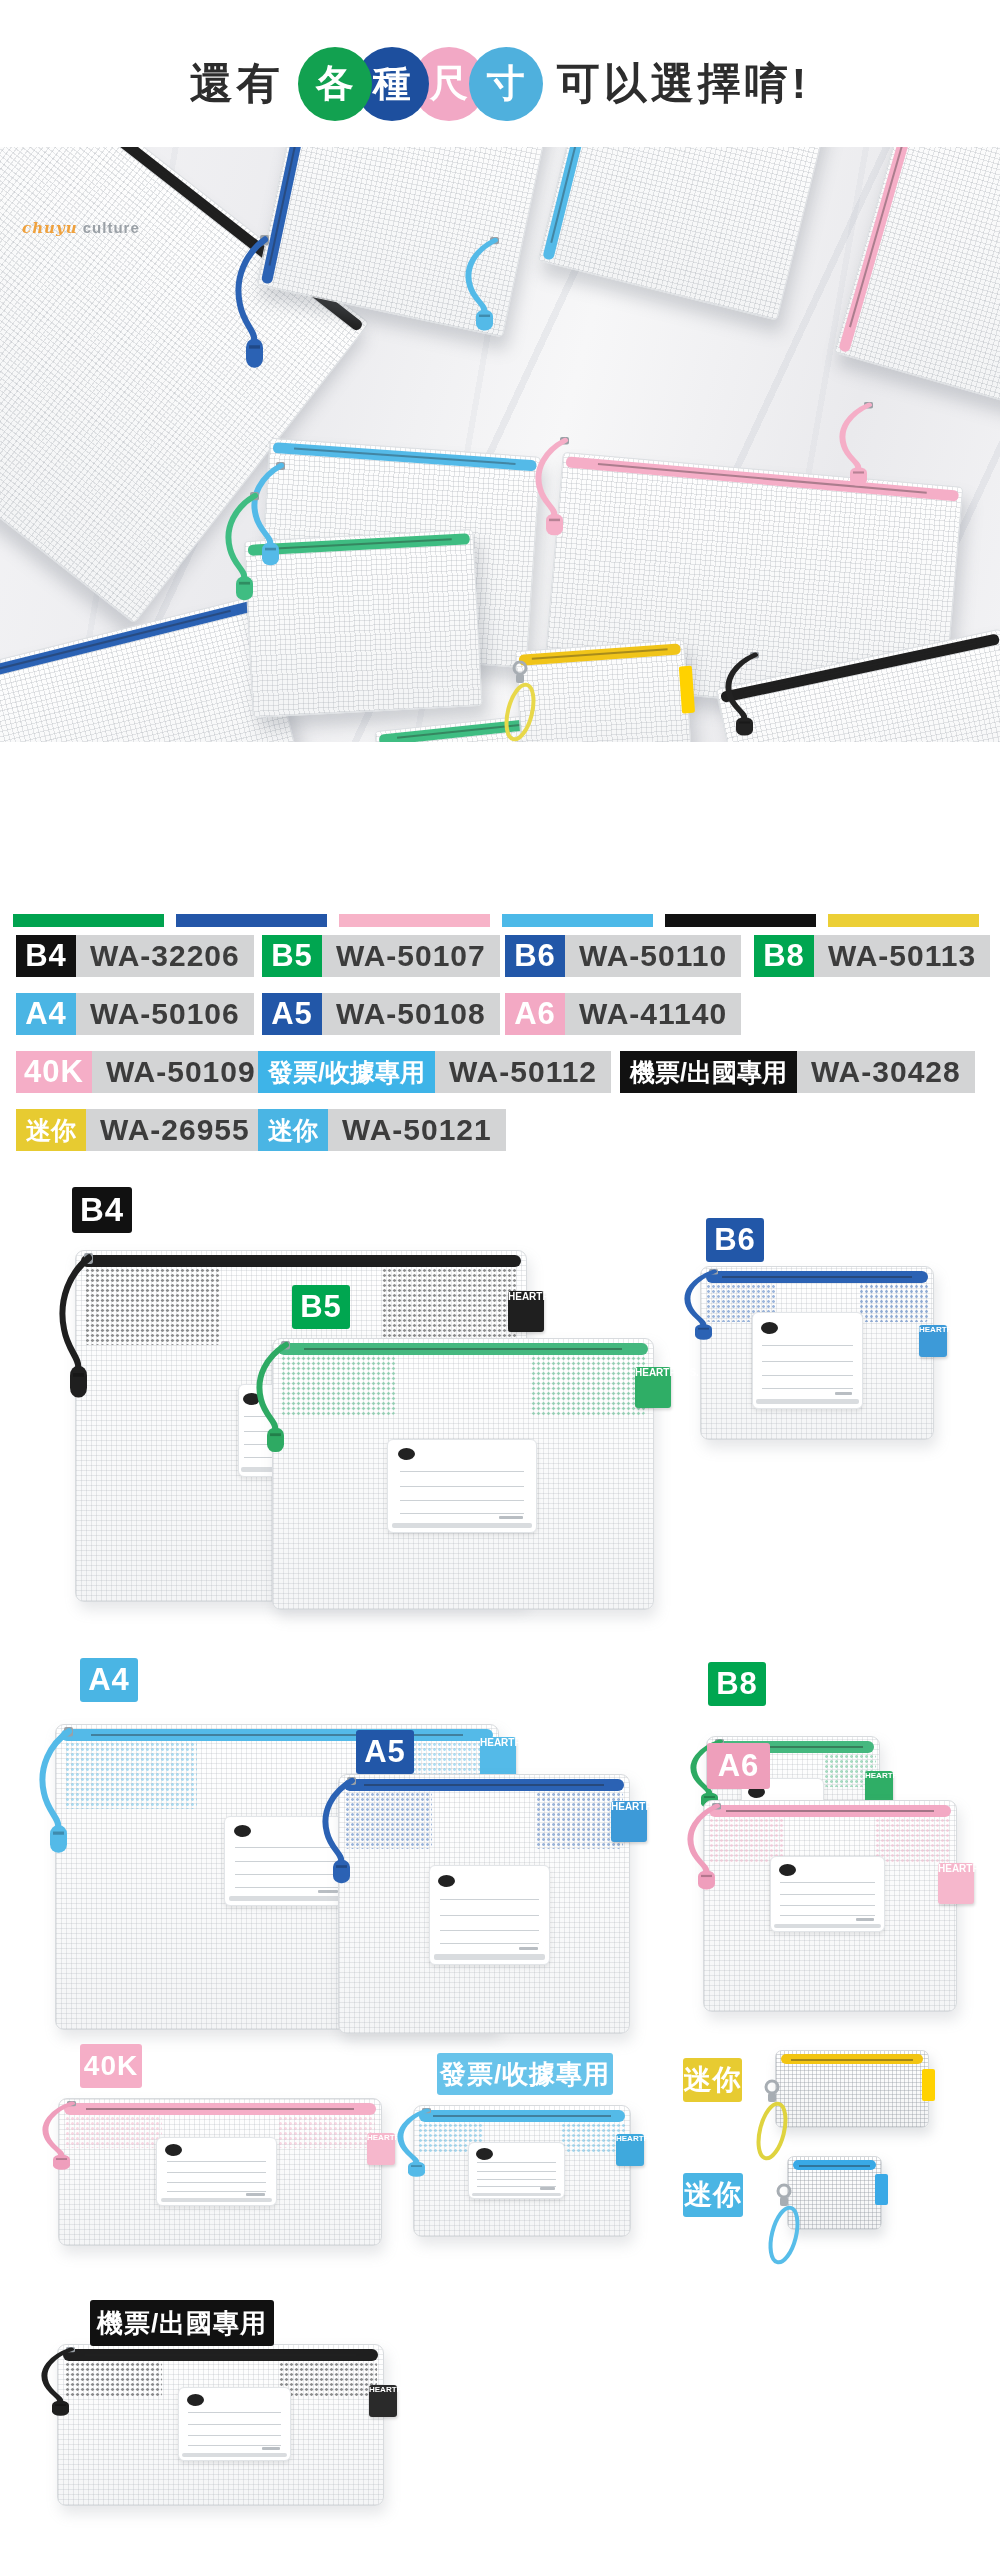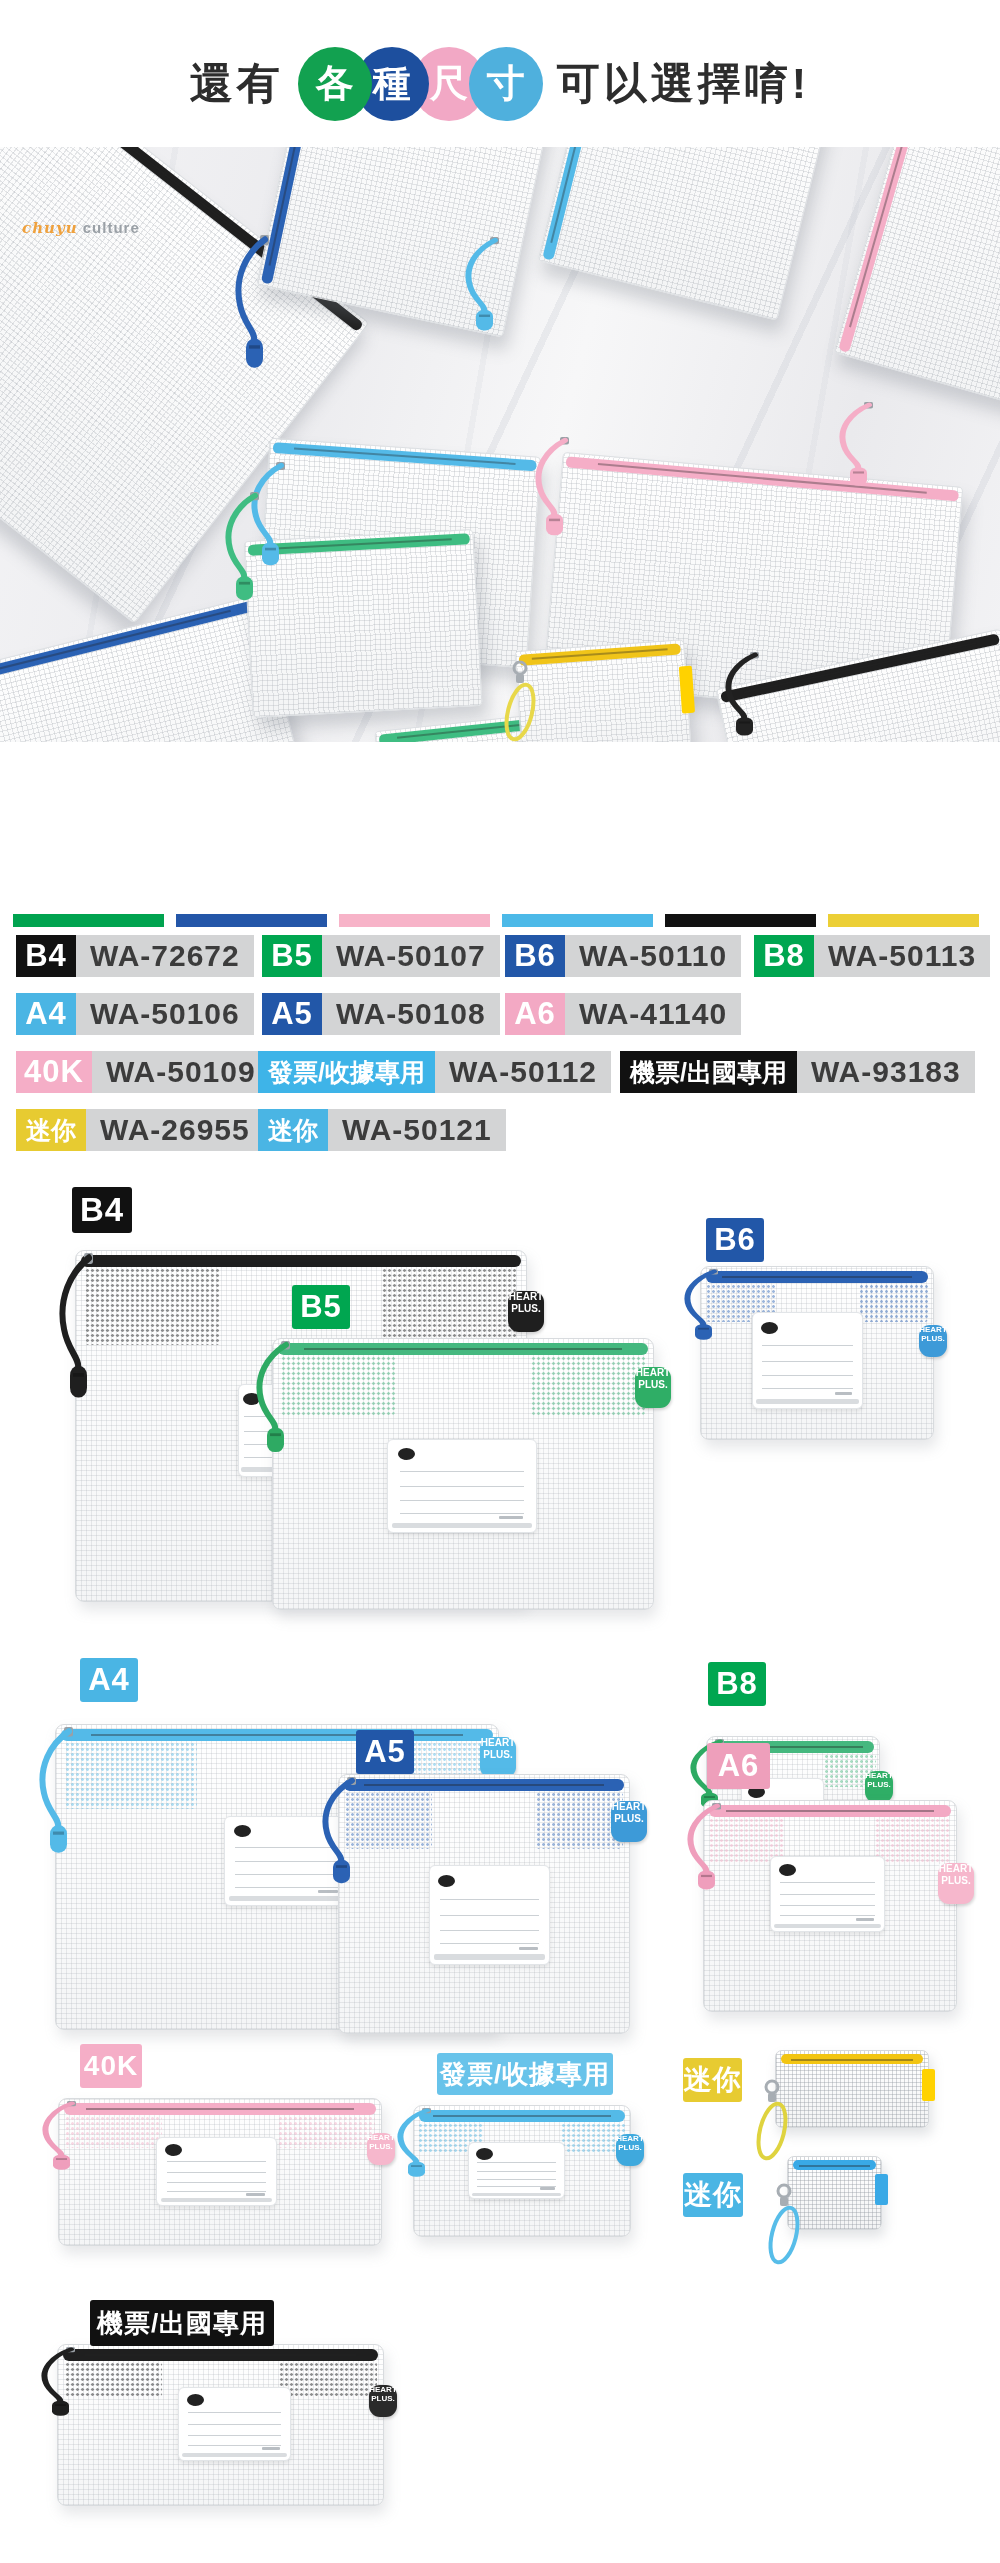--- a/index.html
+++ b/index.html
@@ -57,22 +57,22 @@
   .bag{position:absolute;border:1px solid #d8dbde;border-radius:9px;
     background:
       repeating-linear-gradient(90deg, rgba(172,177,184,.26) 0 1px, transparent 1px 5px),
       repeating-linear-gradient(0deg, rgba(172,177,184,.26) 0 1px, transparent 1px 5px),
       linear-gradient(180deg,#ffffff,#f4f5f6);
     box-shadow:3px 8px 14px rgba(140,146,154,.22);}
   .zip{position:absolute;left:5px;right:5px;top:4px;height:12px;border-radius:6px;}
   .zteeth{position:absolute;left:7%;right:7%;top:5px;height:2px;background:rgba(35,35,35,.38);}
   .tape{position:absolute;top:17px;width:30%;height:22%;opacity:.45;border-radius:3px;}
   .tape.l{left:2%;} .tape.r{right:2%;}
-  .hp-tag{position:absolute;color:#fff;font-weight:700;text-align:center;border-radius:11px;
-          display:flex;flex-direction:column;justify-content:flex-start;line-height:1.15;z-index:5;
+  .hp-tag{position:absolute;color:#fff;font-weight:700;text-align:center;border-radius:3px;
+          display:flex;flex-direction:row;justify-content:flex-start;line-height:1.15;z-index:5;
           box-shadow:1px 2px 3px rgba(0,0,0,.15);}
   .card{position:absolute;background:#fff;border:1px solid #e2e5e8;border-radius:6px;
         box-shadow:0 2px 5px rgba(0,0,0,.10);}
   .bubble{position:absolute;left:7%;top:9%;width:17px;height:12px;background:#222;border-radius:50%;}
   .bubble::after{content:"";position:absolute;left:3px;bottom:-4px;border:4px solid transparent;border-top-color:#222;}
   .cline{position:absolute;left:8%;right:8%;height:1px;background:#ccd1d5;}
   .csig{position:absolute;right:9%;bottom:14%;width:16%;height:3px;background:#b9bec3;border-radius:1px;}
   .cfoot{position:absolute;left:3%;right:3%;bottom:4%;height:6%;background:#d9dcdf;border-radius:2px;}
 
   .pouch{position:absolute;border:1px solid #d5d8db;border-radius:7px;
@@ -216,21 +216,21 @@
       <div class="stripe-seg" style="left: 176px; background: rgb(35, 86, 168);"></div>
       <div class="stripe-seg" style="left: 339px; background: rgb(247, 179, 200);"></div>
       <div class="stripe-seg" style="left: 502px; background: rgb(76, 185, 232);"></div>
       <div class="stripe-seg" style="left: 665px; background: rgb(17, 17, 17);"></div>
       <div class="stripe-seg" style="left: 828px; background: rgb(236, 207, 53);"></div>
     </div>
 
   <div id="codes">
       <div class="code-item" style="left: 16px; top: 935px;">
         <div class="code-badge" style="background: rgb(17, 17, 17);">B4</div>
-        <div class="code-text">WA-72672</div>
+        <div class="code-text">WA-32206</div>
       </div>
       <div class="code-item" style="left: 262px; top: 935px;">
         <div class="code-badge" style="background: rgb(0, 166, 80);">B5</div>
         <div class="code-text">WA-50107</div>
       </div>
       <div class="code-item" style="left: 505px; top: 935px;">
         <div class="code-badge" style="background: rgb(34, 87, 168);">B6</div>
         <div class="code-text">WA-50110</div>
       </div>
       <div class="code-item" style="left: 754px; top: 935px;">
@@ -252,21 +252,21 @@
       <div class="code-item" style="left: 16px; top: 1051px;">
         <div class="code-badge" style="background: rgb(245, 174, 199);">40K</div>
         <div class="code-text">WA-50109</div>
       </div>
       <div class="code-item" style="left: 258px; top: 1051px;">
         <div class="code-badge cjk" style="background: rgb(62, 180, 232);">發票/收據專用</div>
         <div class="code-text">WA-50112</div>
       </div>
       <div class="code-item" style="left: 620px; top: 1051px;">
         <div class="code-badge cjk" style="background: rgb(17, 17, 17);">機票/出國專用</div>
-        <div class="code-text">WA-93183</div>
+        <div class="code-text">WA-30428</div>
       </div>
       <div class="code-item" style="left: 16px; top: 1109px;">
         <div class="code-badge cjk" style="background: rgb(231, 203, 49);">迷你</div>
         <div class="code-text">WA-26955</div>
       </div>
       <div class="code-item" style="left: 258px; top: 1109px;">
         <div class="code-badge cjk" style="background: rgb(74, 181, 228);">迷你</div>
         <div class="code-text">WA-50121</div>
       </div>
     </div>

